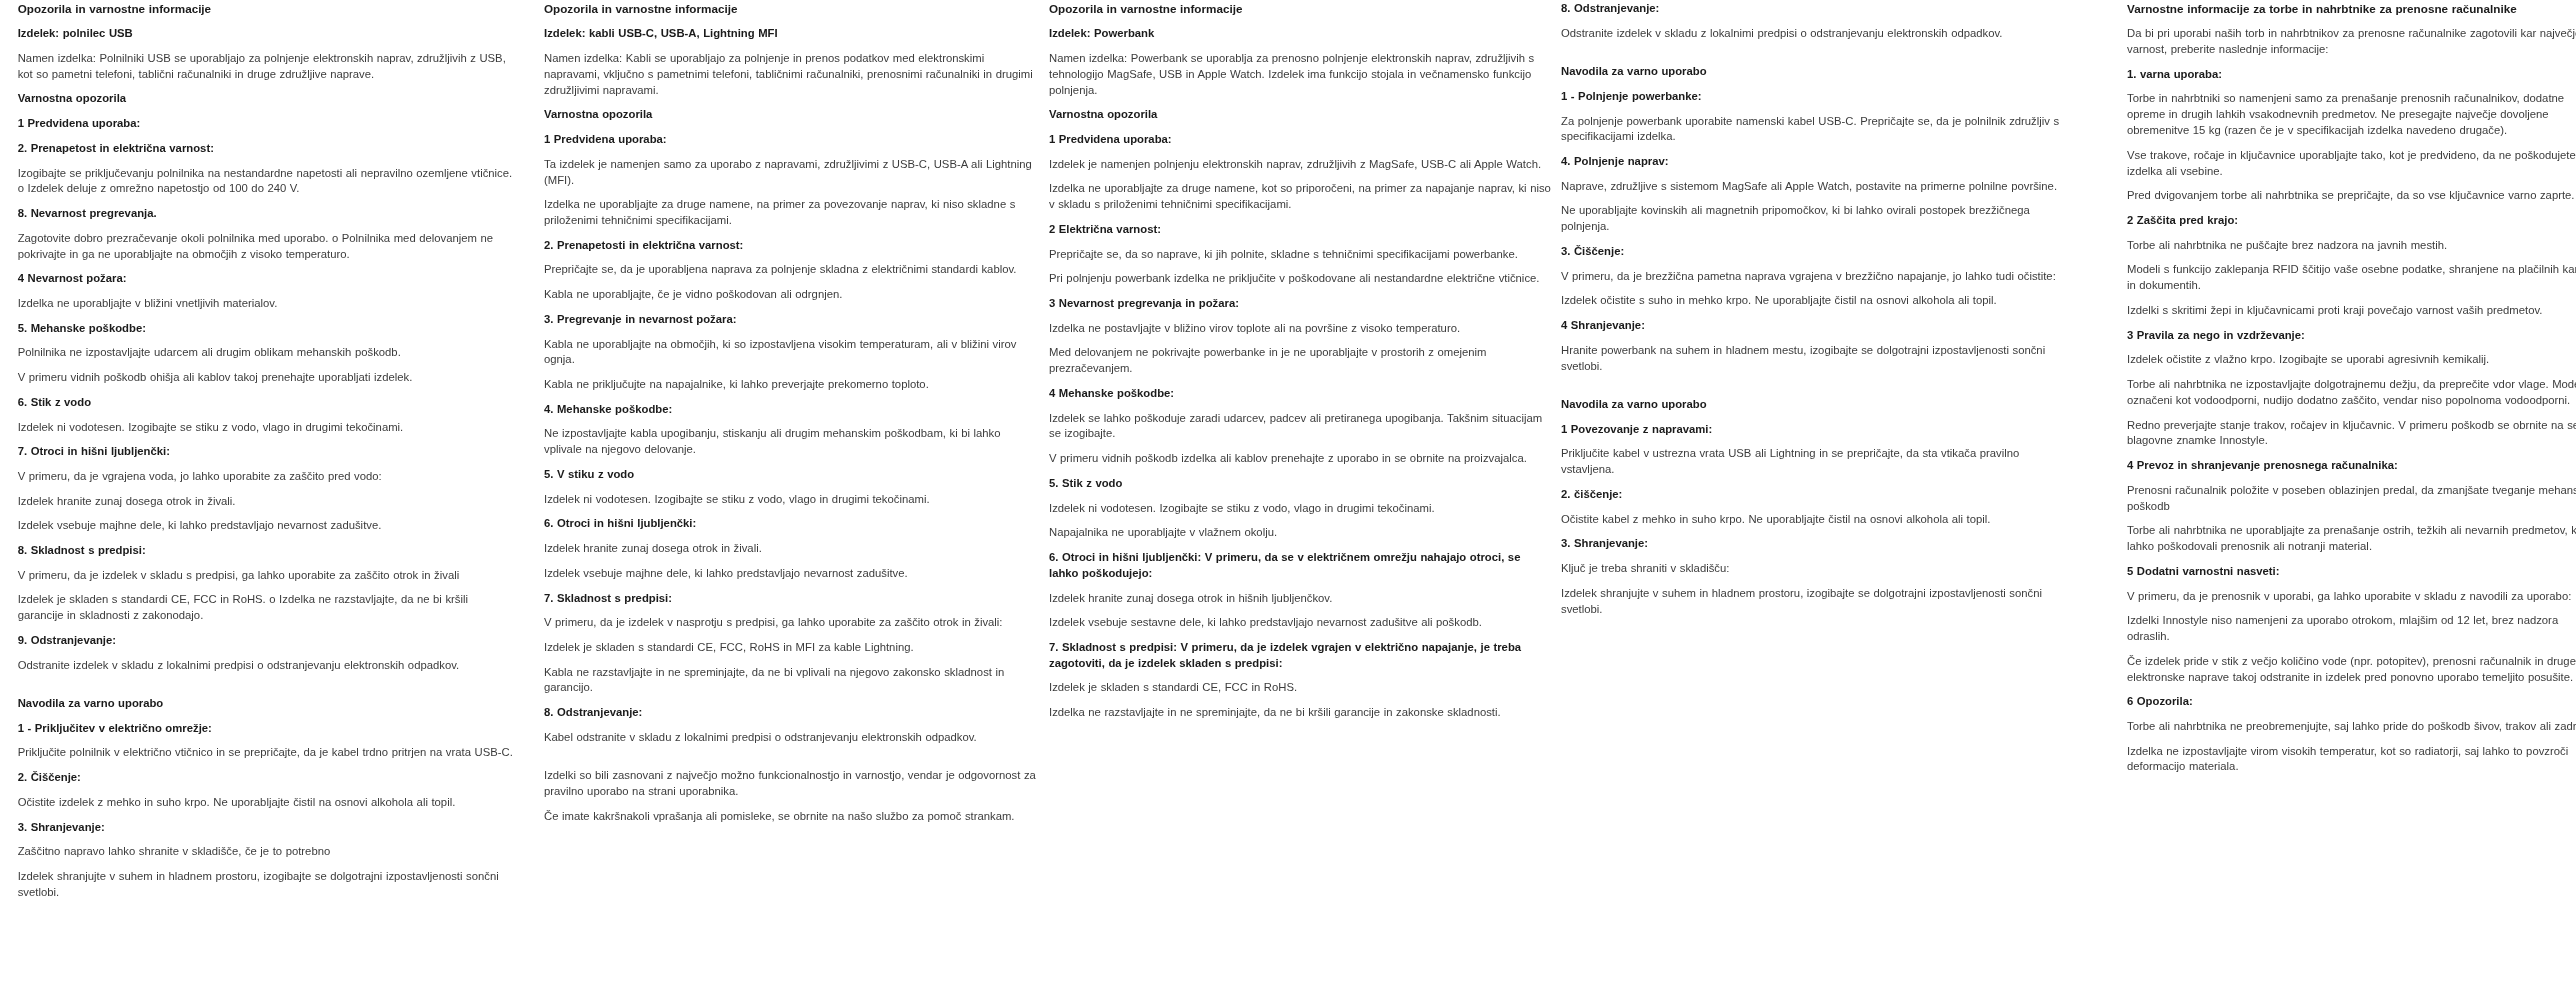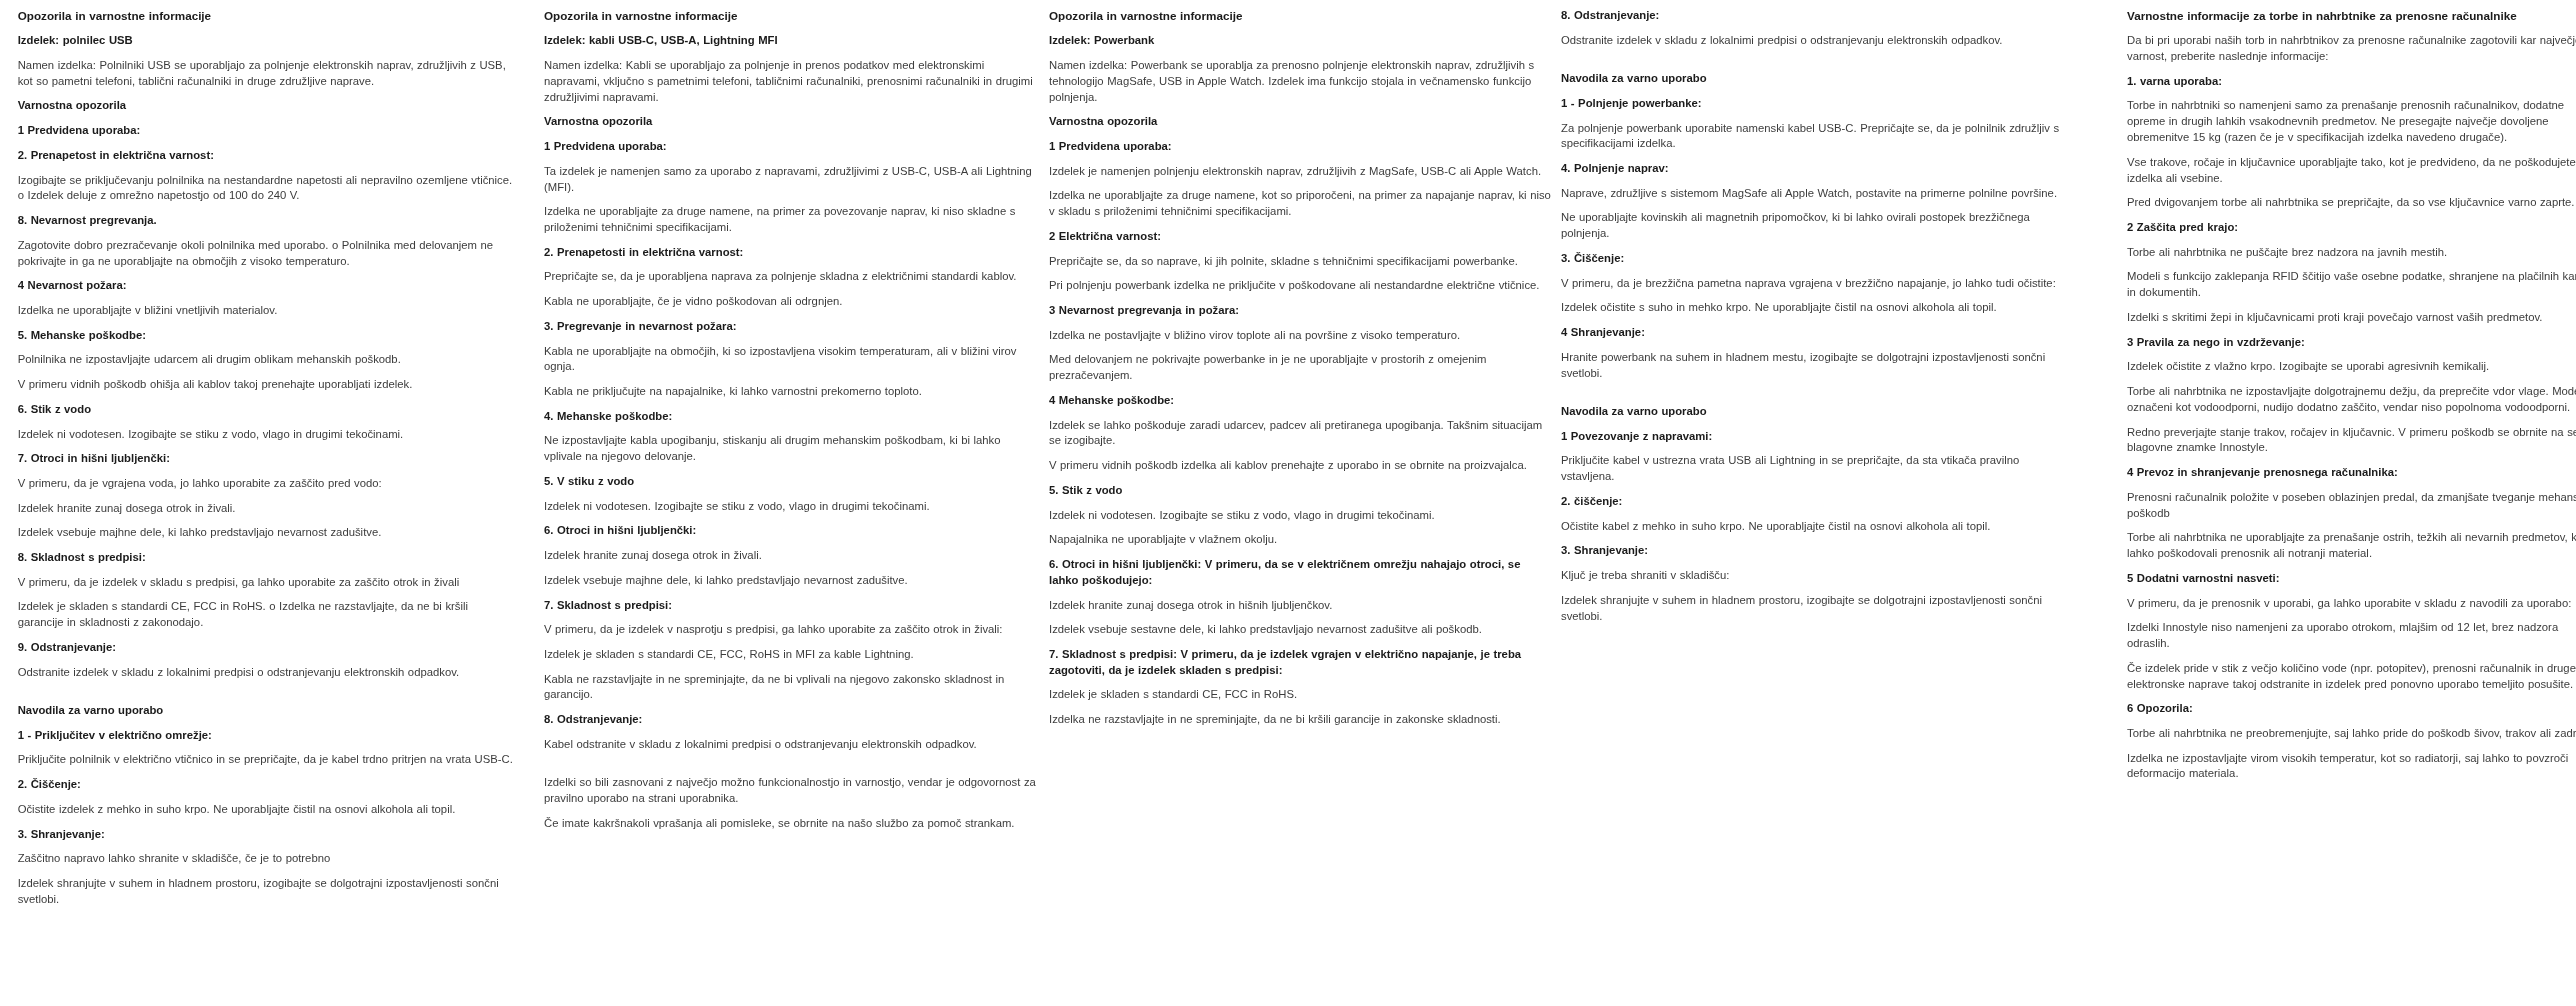--- a/index.html
+++ b/index.html
@@ -10,21 +10,21 @@
   #page {
     position: relative;
     width: 2576px;
     height: 1006px;
     background: #ffffff;
     font-family: "Liberation Sans", "DejaVu Sans", sans-serif;
     overflow: hidden;
   }
   .col {
     position: absolute;
-    top: 8px;
+    top: 1px;
   }
   #col-1 { left: 17.7px;   width: 497px; }
   #col-2 { left: 544px;  width: 497px; }
   #col-3 { left: 1049px; width: 502px; }
   #col-4 { left: 1561px; width: 503px; }
   #col-5 { left: 2087px; width: 477px; margin-left: 40px; }
 
   .blk {
     margin: 0 0 8.9px 0;
     font-size: 11.3px;
@@ -92,21 +92,21 @@
       <div class="blk p">Namen izdelka: Kabli se uporabljajo za polnjenje in prenos podatkov med elektronskimi napravami, vključno s pametnimi telefoni, tabličnimi računalniki, prenosnimi računalniki in drugimi združljivimi napravami.</div>
       <div class="blk h">Varnostna opozorila</div>
       <div class="blk h">1 Predvidena uporaba:</div>
       <div class="blk p">Ta izdelek je namenjen samo za uporabo z napravami, združljivimi z USB-C, USB-A ali Lightning (MFI).</div>
       <div class="blk p">Izdelka ne uporabljajte za druge namene, na primer za povezovanje naprav, ki niso skladne s priloženimi tehničnimi specifikacijami.</div>
       <div class="blk h">2. Prenapetosti in električna varnost:</div>
       <div class="blk p">Prepričajte se, da je uporabljena naprava za polnjenje skladna z električnimi standardi kablov.</div>
       <div class="blk p">Kabla ne uporabljajte, če je vidno poškodovan ali odrgnjen.</div>
       <div class="blk h">3. Pregrevanje in nevarnost požara:</div>
       <div class="blk p">Kabla ne uporabljajte na območjih, ki so izpostavljena visokim temperaturam, ali v bližini virov ognja.</div>
-      <div class="blk p">Kabla ne priključujte na napajalnike, ki lahko varnostni prekomerno toploto.</div>
+      <div class="blk p">Kabla ne priključujte na napajalnike, ki lahko preverjajte prekomerno toploto.</div>
       <div class="blk h">4. Mehanske poškodbe:</div>
       <div class="blk p">Ne izpostavljajte kabla upogibanju, stiskanju ali drugim mehanskim poškodbam, ki bi lahko vplivale na njegovo delovanje.</div>
       <div class="blk h">5. V stiku z vodo</div>
       <div class="blk p">Izdelek ni vodotesen. Izogibajte se stiku z vodo, vlago in drugimi tekočinami.</div>
       <div class="blk h">6. Otroci in hišni ljubljenčki:</div>
       <div class="blk p">Izdelek hranite zunaj dosega otrok in živali.</div>
       <div class="blk p">Izdelek vsebuje majhne dele, ki lahko predstavljajo nevarnost zadušitve.</div>
       <div class="blk h">7. Skladnost s predpisi:</div>
       <div class="blk p">V primeru, da je izdelek v nasprotju s predpisi, ga lahko uporabite za zaščito otrok in živali:</div>
       <div class="blk p">Izdelek je skladen s standardi CE, FCC, RoHS in MFI za kable Lightning.</div>

